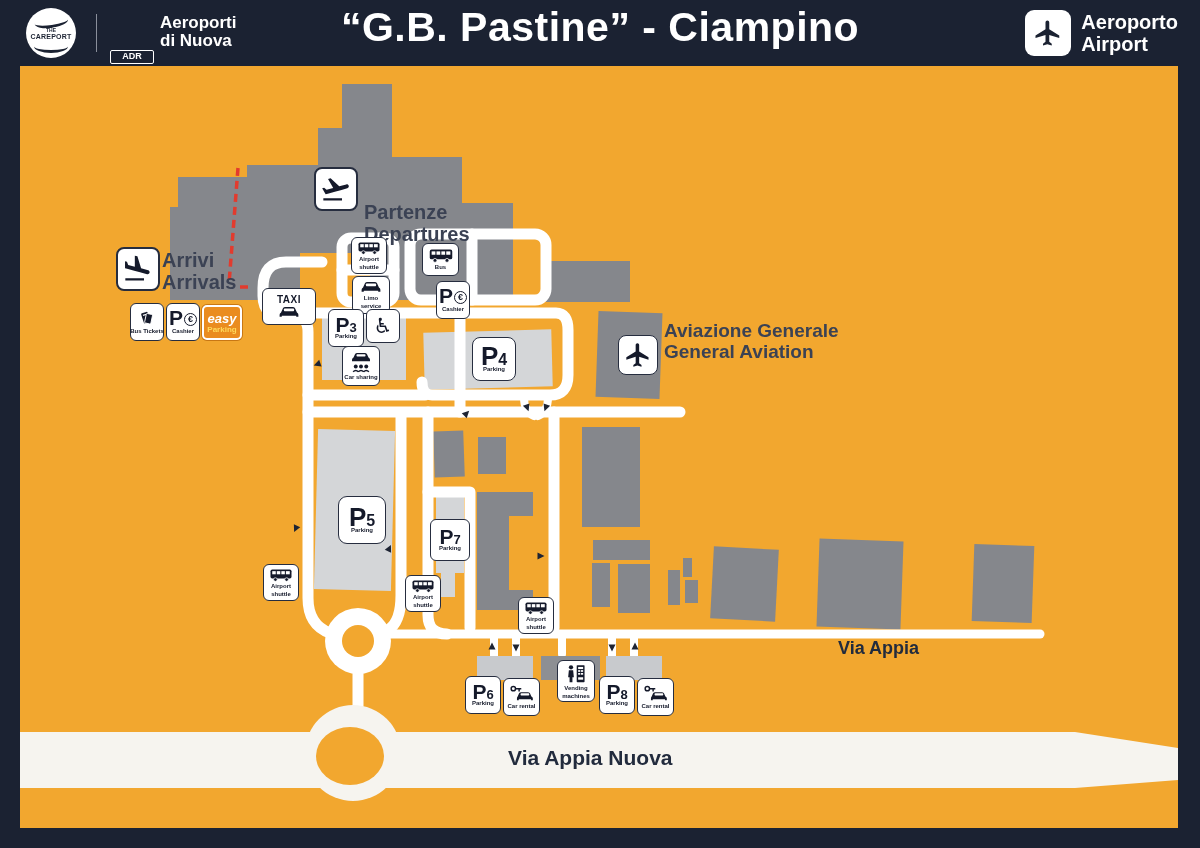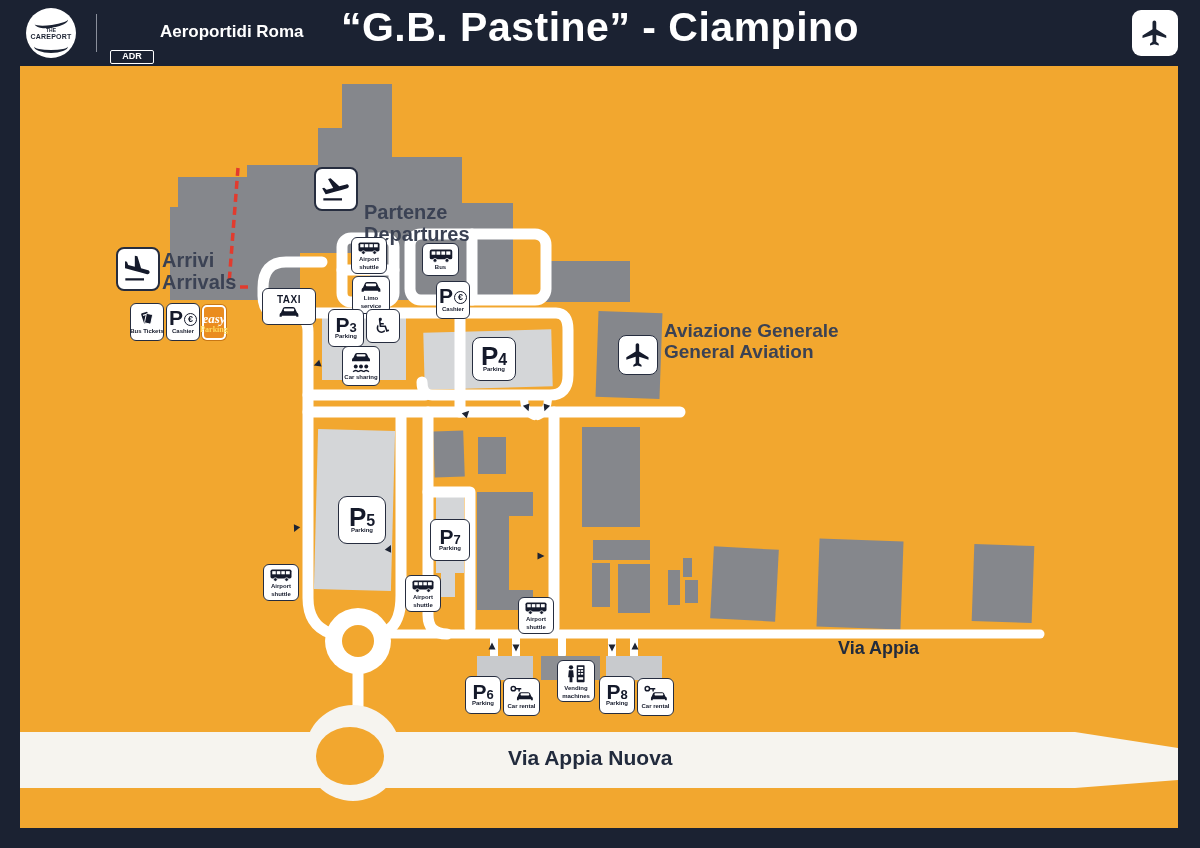--- a/index.html
+++ b/index.html
@@ -18,21 +18,21 @@
   .careport{position:absolute;left:26px;top:8px;width:50px;height:50px;border-radius:50%;
     background:#fff;display:flex;flex-direction:column;align-items:center;justify-content:center;line-height:1;}
   .careport .cp-arc{width:34px;height:10px;border-bottom:3px solid #1B2232;border-radius:50%;}
   .careport .cp-top{transform:rotate(-8deg) translateY(2px);}
   .careport .cp-the{font-size:5px;font-weight:700;color:#1B2232;margin-top:2px;}
   .careport .cp-name{font-size:7px;font-weight:800;color:#1B2232;letter-spacing:.2px;}
   .hdr-divider{position:absolute;left:96px;top:14px;width:1px;height:38px;background:#8a8f9b;}
   .adr-logo{position:absolute;left:112px;top:12px;display:flex;align-items:center;gap:8px;}
   .adr-mark{width:40px;height:40px;display:flex;flex-direction:column;align-items:center;justify-content:center;gap:2px;}
   .adr-abbr{font-size:9px;font-weight:800;color:#fff;border:1.5px solid #fff;padding:0 11px;border-radius:2px;line-height:1.3;margin-top:48px;}
-  .adr-name{display:flex;flex-direction:row;color:#fff;font-weight:800;font-size:17px;line-height:1.05;}
+  .adr-name{display:flex;flex-direction:column;color:#fff;font-weight:800;font-size:17px;line-height:1.05;}
   .apt-right{position:absolute;right:22px;top:10px;display:flex;align-items:center;gap:10px;}
   .apt-iconbox{width:46px;height:46px;background:#fff;border-radius:9px;display:flex;align-items:center;justify-content:center;}
   .apt-name{display:flex;flex-direction:column;color:#fff;font-weight:800;font-size:20px;line-height:1.1;}
   
   .footer{position:absolute;left:0;top:828px;width:1200px;height:20px;background:#1B2232;z-index:5;}
   
   .map-svg{position:absolute;left:0;top:0;z-index:1;}
   
   .badge{
     position:absolute;z-index:3;background:#fff;border:1.5px solid #262d3f;border-radius:6px;
@@ -171,29 +171,33 @@
   <div class="adr-logo">
     <div class="adr-mark">
       <svg width="30" height="20" viewBox="0 0 30 20">
         <polygon points="4,2 28,2 24,18 0,18" fill="#fff"></polygon>
         <polygon points="7,14 21,4 23,12" fill="#1B2232"></polygon>
       </svg>
       <span class="adr-abbr">ADR</span>
     </div>
     <div class="adr-name">
       <span>Aeroporti</span>
-      <span>di Roma</span>
+      <span>di Nuova</span>
     </div>
   </div>
   <div class="title">“G.B. Pastine” - Ciampino</div>
   <div class="apt-right">
     <div class="apt-iconbox">
       <svg width="30" height="30" viewBox="0 0 24 24">
         <path fill="#1B2232" d="M21 16v-2l-8-5V3.5c0-.83-.67-1.5-1.5-1.5S10 2.67 10 3.5V9l-8 5v2l8-2.5V19l-2 1.5V22l3.5-1 3.5 1v-1.5L13 19v-5.5l8 2.5z"></path>
       </svg>
+    </div>
+    <div class="apt-name">
+      <span>Aeroporto</span>
+      <span>Airport</span>
     </div>
   </div>
 </div>
 
 <div class="badge big-badge" style="left:314px;top:167px;">
   <svg width="32" height="32" viewBox="0 0 24 24">
     <path fill="#14192a" d="M2.5 19h14v1.6h-14zM21.57 9.64c-.21-.8-1.04-1.28-1.84-1.06L14.42 10 7.96 3.98l-1.93.51 3.87 6.7-4.97 1.33-1.84-1.45-1.45.39 1.82 3.16.77 1.33 1.6-.43 5.31-1.42 4.35-1.16 5.01-1.45c.81-.23 1.28-1.05 1.07-1.85z"></path>
   </svg>
 </div>
 <div class="maplabel" style="left:364px;top:169px;margin-top:32px;">
@@ -223,21 +227,21 @@
   </svg>
   <span class="lbl">Bus Tickets</span>
 </div>
 <div class="badge" style="left:166px;top:303px;width:34px;height:38px;">
   <div class="prow">
     <span class="pP">P</span>
     <span class="euroC">€</span>
   </div>
   <span class="lbl">Cashier</span>
 </div>
-<div class="badge easy" style="left:202px;top:305px;width:24px;height:35px;font-family:Liberation Serif, serif;">
+<div class="badge easy" style="left:202px;top:305px;width:40px;height:35px;">
   <span class="e1">easy</span>
   <span class="e2">Parking</span>
 </div>
 
 <div class="badge" style="left:262px;top:288px;width:54px;height:37px;">
   <span class="taxi-word">TAXI</span>
   <svg width="24" height="13" viewBox="0 0 32 18">
     <path d="M5,9 L7.5,3.5 Q8.5,1.5 11,1.5 H21 Q23.5,1.5 24.5,3.5 L27,9 Q29,10 29,12 V15 H26 V13.5 H6 V15 H3 V12 Q3,10 5,9 Z" fill="#14192a"></path>
     <rect x="9" y="3.5" width="14" height="3.6" rx="1" fill="#fff"></rect>
   </svg>

